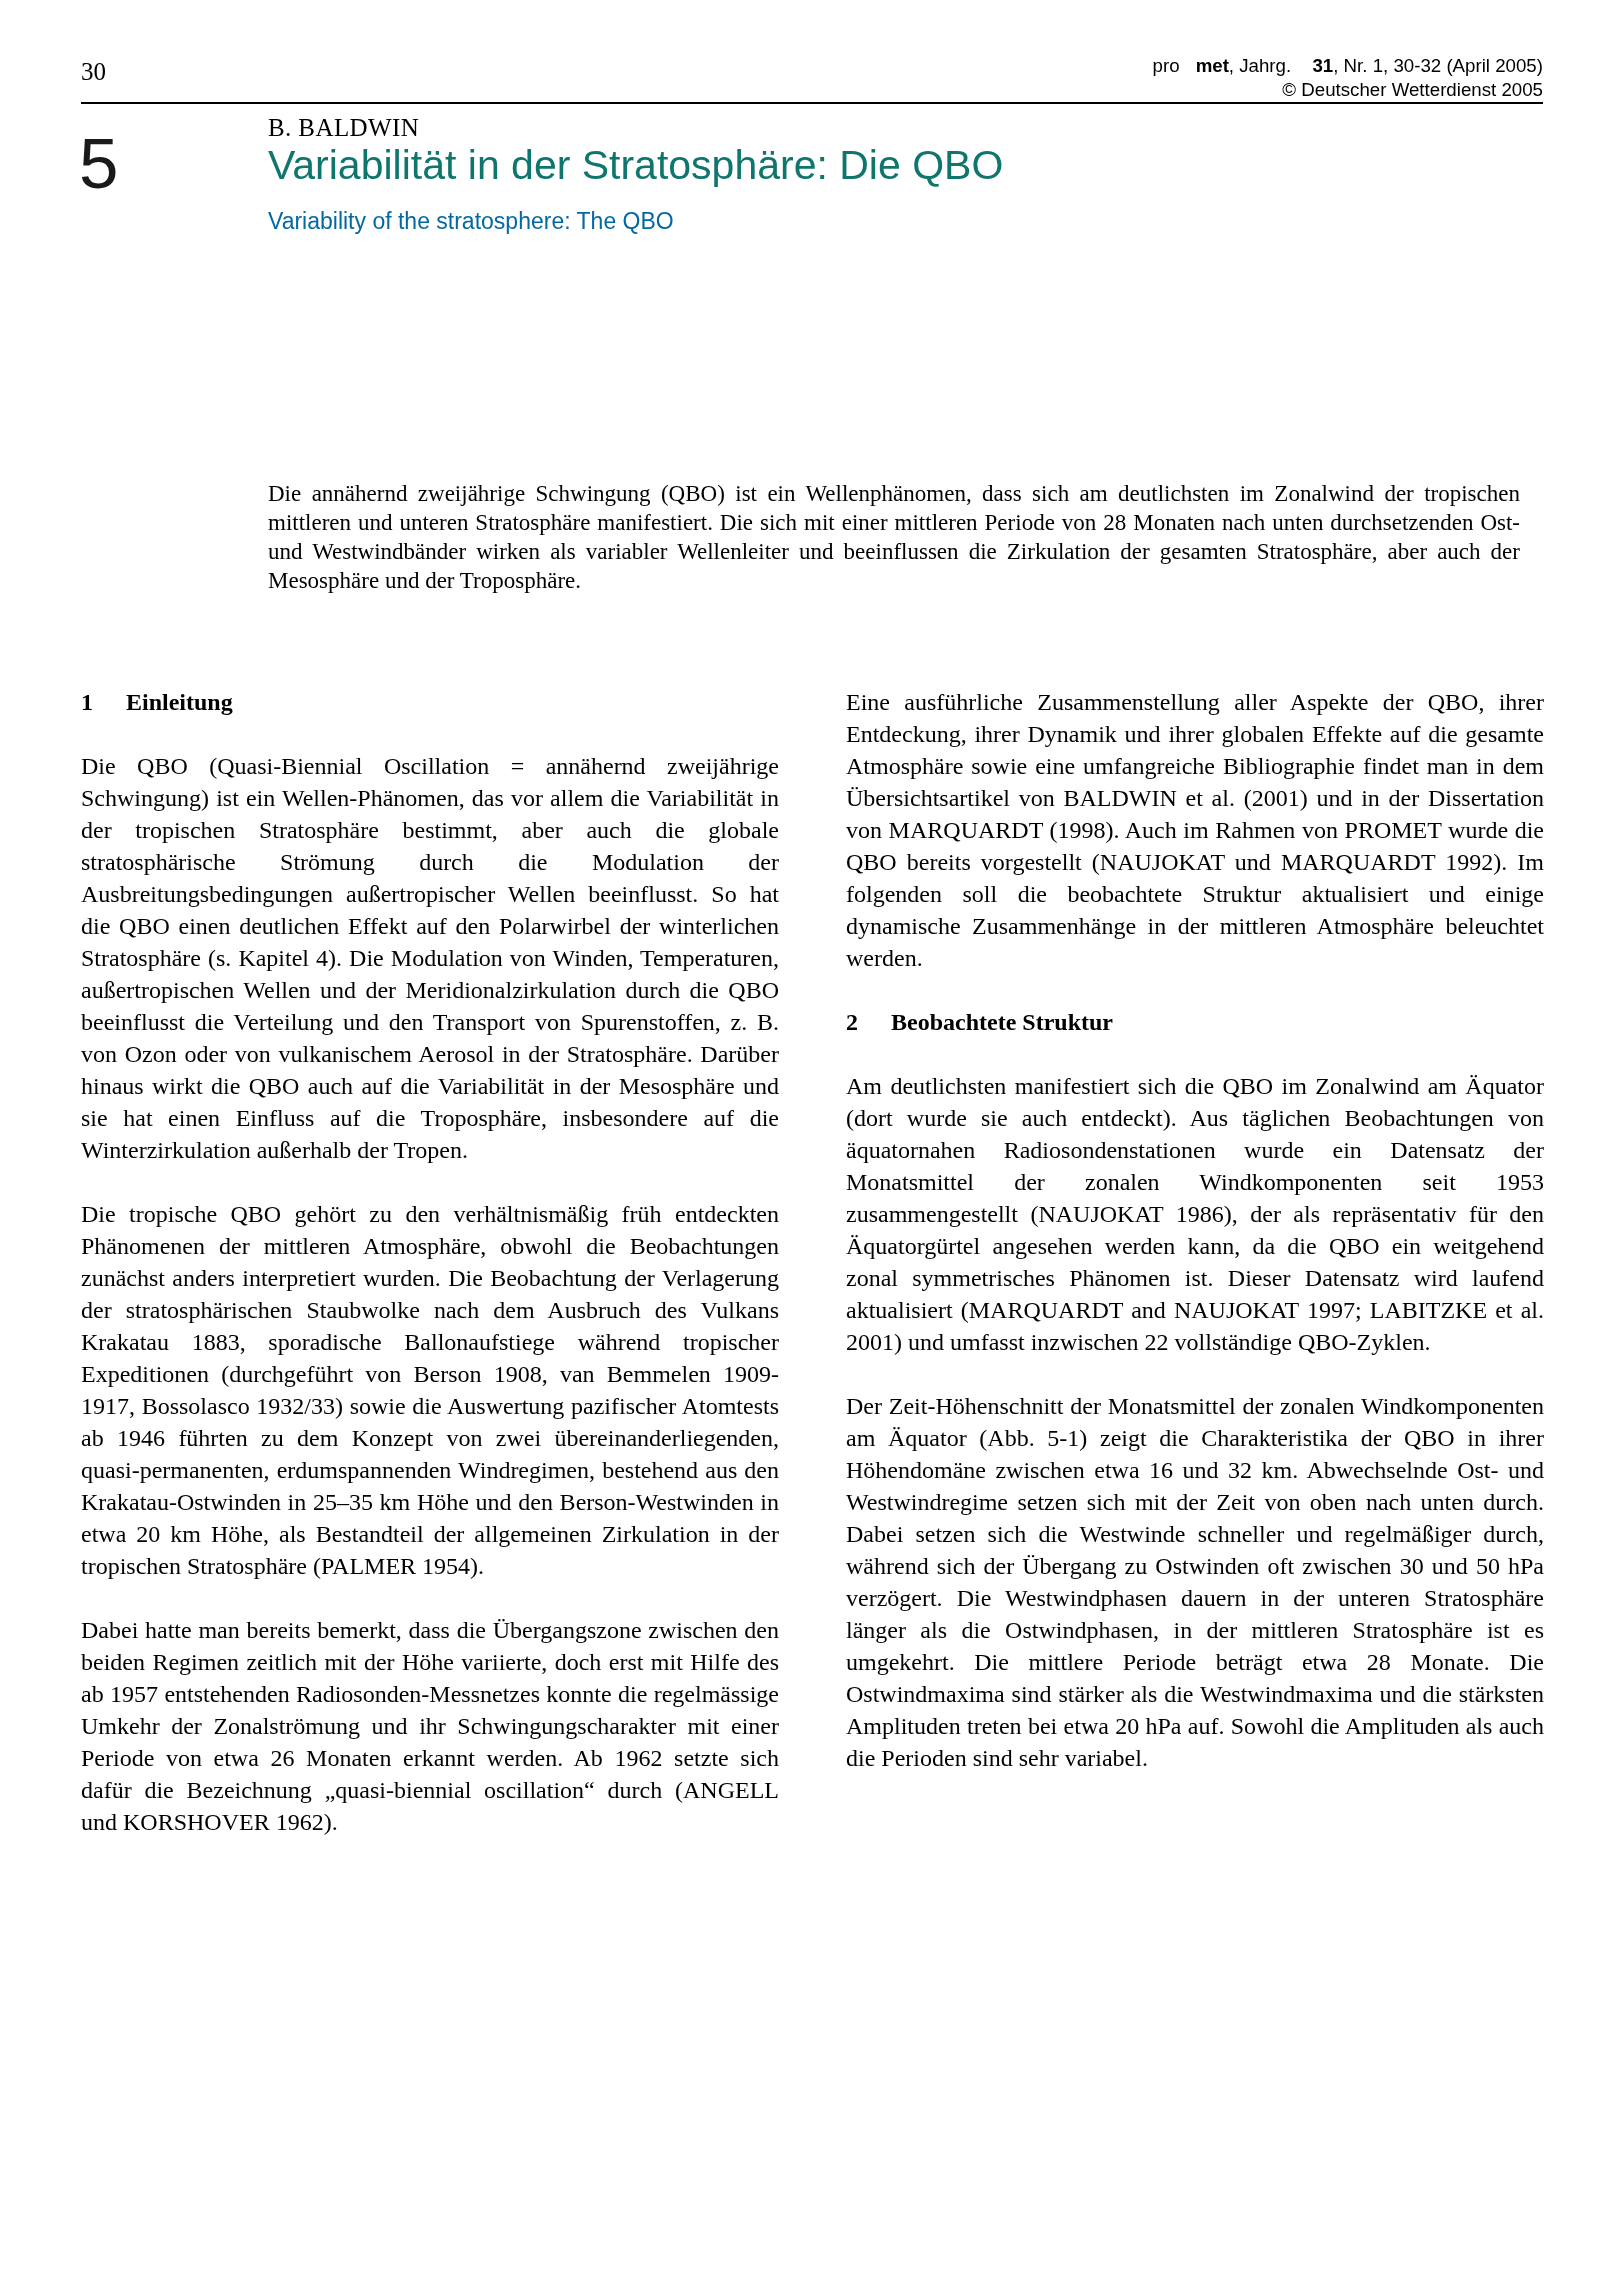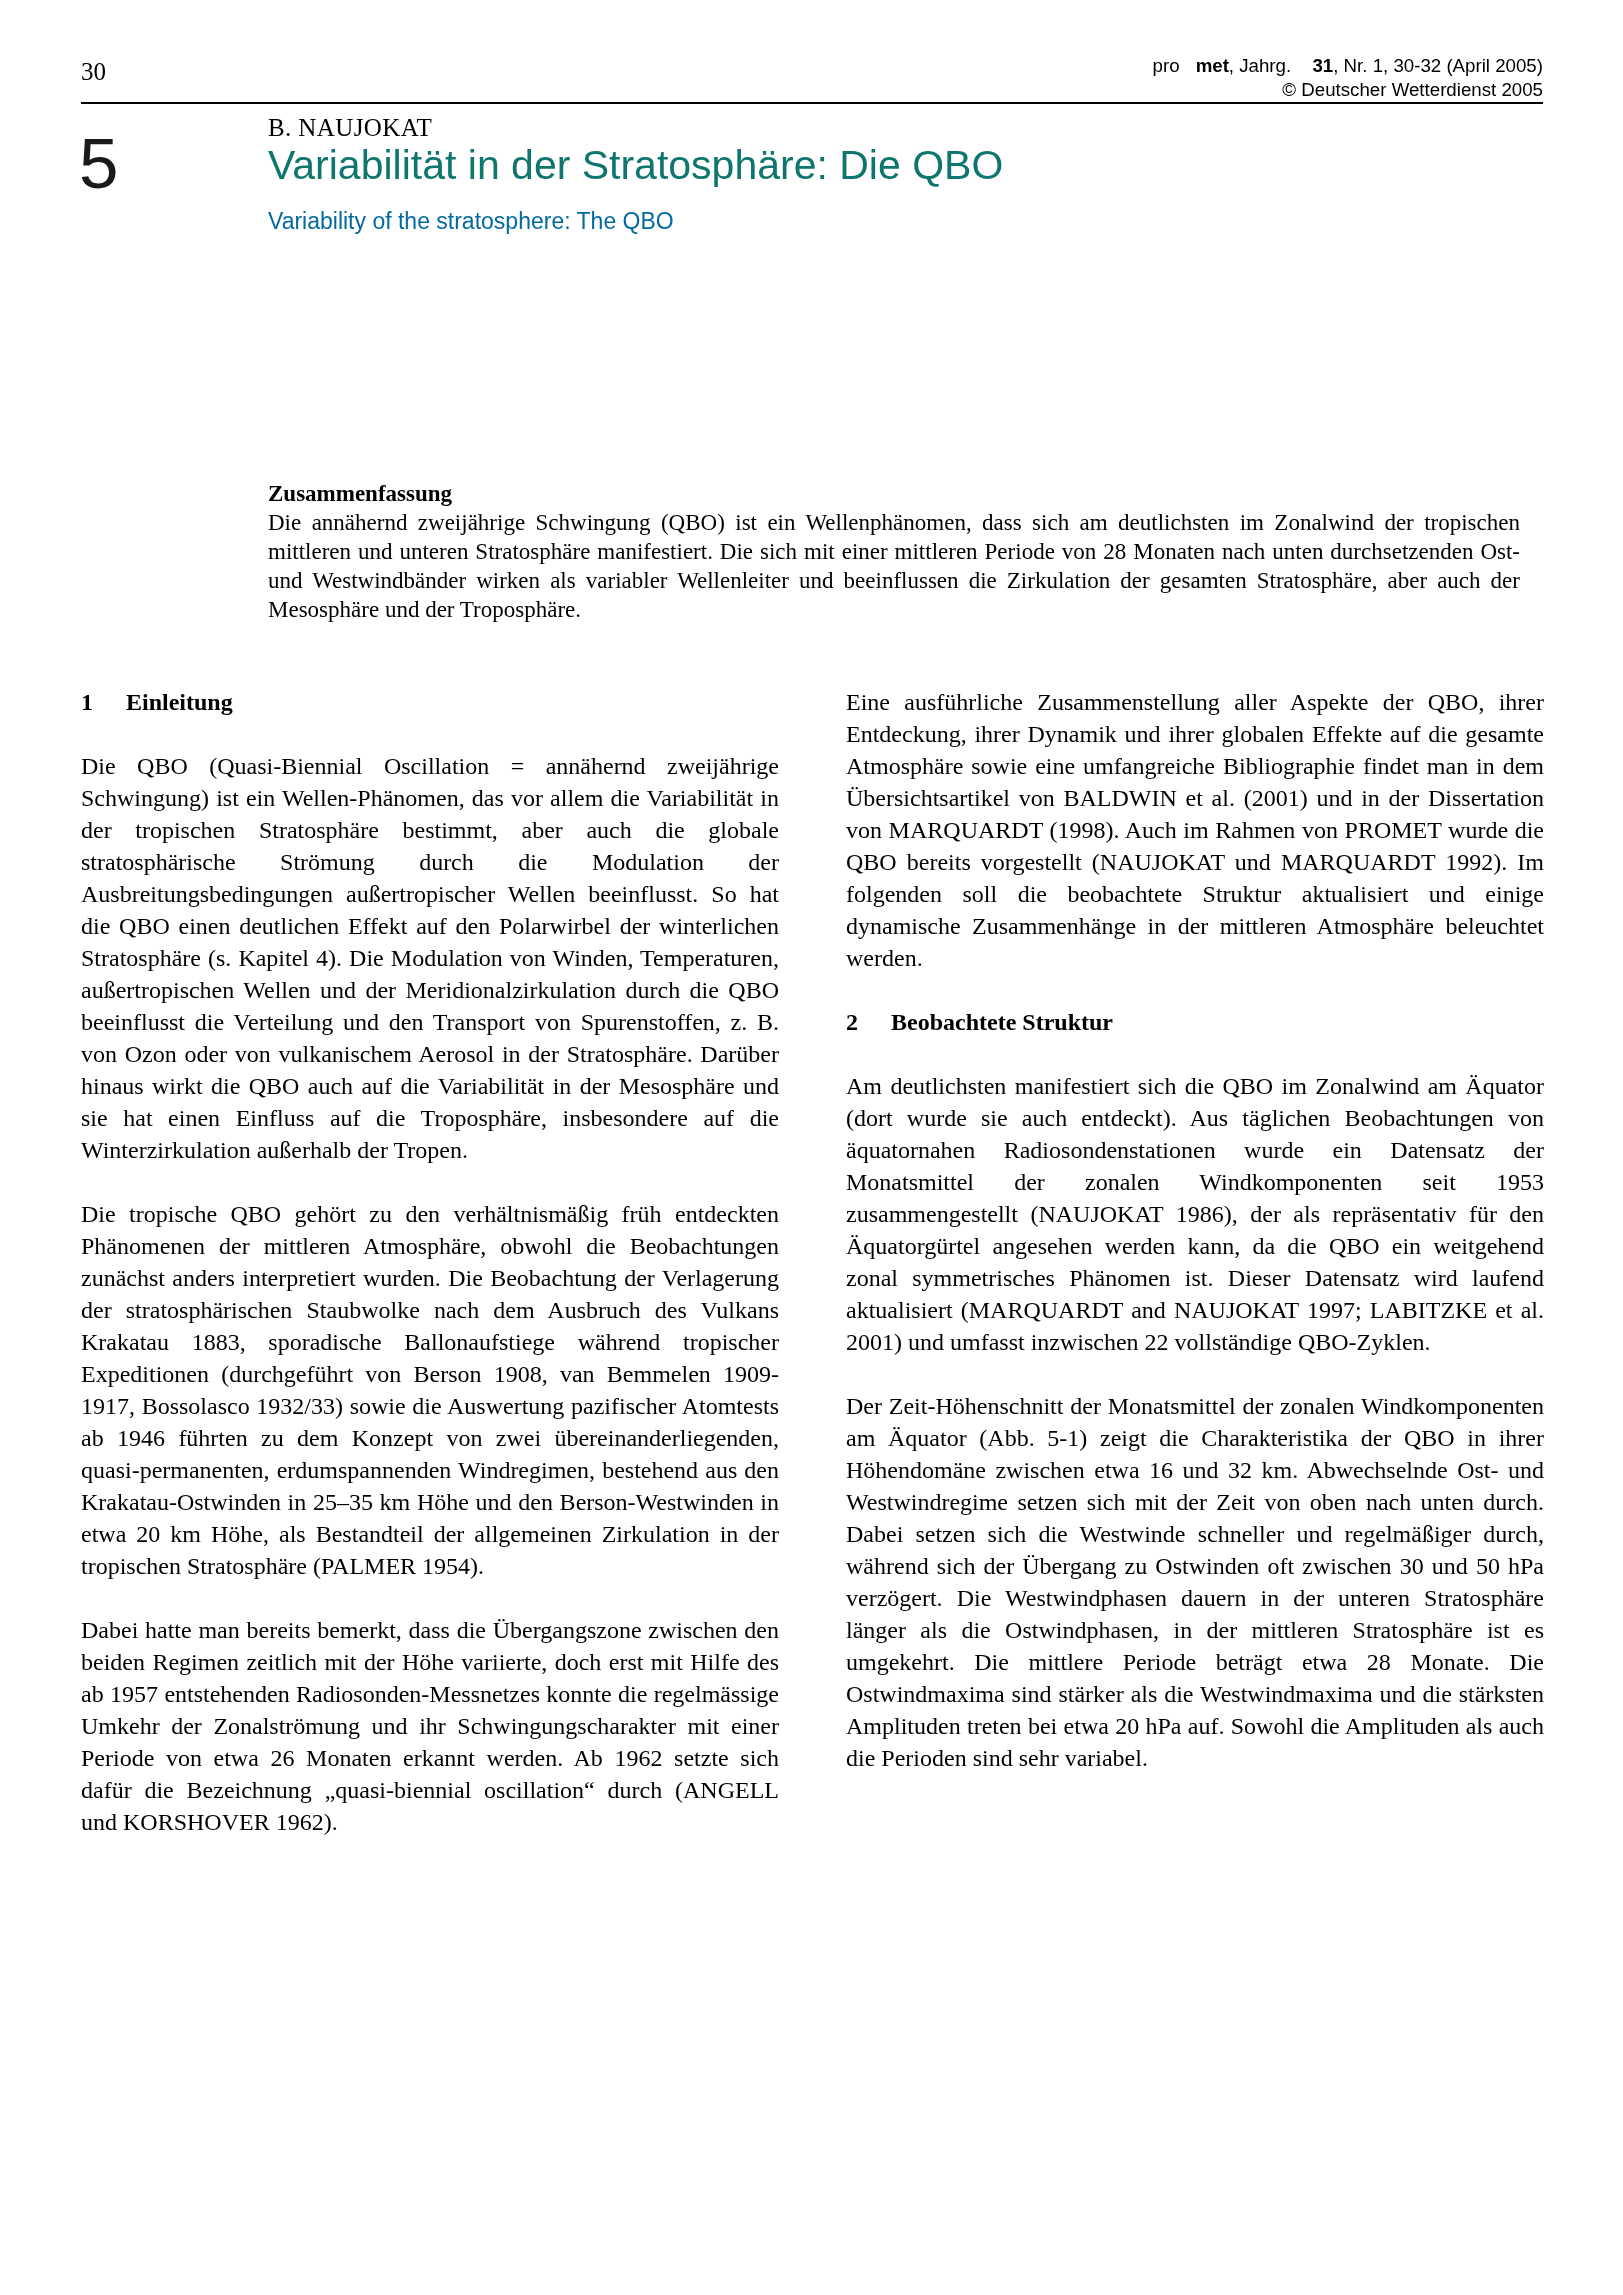--- a/index.html
+++ b/index.html
@@ -131,27 +131,26 @@
 
   <div class="hdr-left">30</div>
 
   <div class="hdr-right">
     <div><span class="i">pro</span><span class="i b">met</span><span>, Jahrg. </span><span class="b">31</span><span>, Nr. 1, 30-32 (April 2005)</span></div>
     <div>© Deutscher Wetterdienst 2005</div>
   </div>
 
   <div class="rule"></div>
 
-  <div class="author">B. NAUJOKAT</div>
+  <div class="author">B. BALDWIN</div>
   <div class="chapnum">5</div>
   <div class="title-de">Variabilität in der Stratosphäre: Die QBO</div>
   <div class="title-en">Variability of the stratosphere: The QBO</div>
 
   <div class="abstract">
-    <span class="abstract-heading">Zusammenfassung</span>
     <span>Die annähernd zweijährige Schwingung (QBO) ist ein Wellenphänomen, dass sich am deutlichsten im Zonalwind der tropischen mittleren und unteren Stratosphäre manifestiert. Die sich mit einer mittleren Periode von 28 Monaten nach unten durchsetzenden Ost- und Westwindbänder wirken als variabler Wellenleiter und beeinflussen die Zirkulation der gesamten Stratosphäre, aber auch der Mesosphäre und der Troposphäre.</span>
   </div>
 
   <div class="col col-left">
     <div class="sec-heading">
       <span class="sec-num">1</span>
       <span>Einleitung</span>
     </div>
     <p>Die QBO (Quasi-Biennial Oscillation = annähernd zweijährige Schwingung) ist ein Wellen-Phänomen, das vor allem die Variabilität in der tropischen Stratosphäre bestimmt, aber auch die globale stratosphärische Strömung durch die Modulation der Ausbreitungsbedingungen außertropischer Wellen beeinflusst. So hat die QBO einen deutlichen Effekt auf den Polarwirbel der winterlichen Stratosphäre (s. Kapitel 4). Die Modulation von Winden, Temperaturen, außertropischen Wellen und der Meridionalzirkulation durch die QBO beeinflusst die Verteilung und den Transport von Spurenstoffen, z. B. von Ozon oder von vulkanischem Aerosol in der Stratosphäre. Darüber hinaus wirkt die QBO auch auf die Variabilität in der Mesosphäre und sie hat einen Einfluss auf die Troposphäre, insbesondere auf die Winterzirkulation außerhalb der Tropen.</p>
     <p>Die tropische QBO gehört zu den verhältnismäßig früh entdeckten Phänomenen der mittleren Atmosphäre, obwohl die Beobachtungen zunächst anders interpretiert wurden. Die Beobachtung der Verlagerung der stratosphärischen Staubwolke nach dem Ausbruch des Vulkans Krakatau 1883, sporadische Ballonaufstiege während tropischer Expeditionen (durchgeführt von Berson 1908, van Bemmelen 1909-1917, Bossolasco 1932/33) sowie die Auswertung pazifischer Atomtests ab 1946 führten zu dem Konzept von zwei übereinanderliegenden, quasi-permanenten, erdumspannenden Windregimen, bestehend aus den Krakatau-Ostwinden in 25–35 km Höhe und den Berson-Westwinden in etwa 20 km Höhe, als Bestandteil der allgemeinen Zirkulation in der tropischen Stratosphäre (PALMER 1954).</p>

